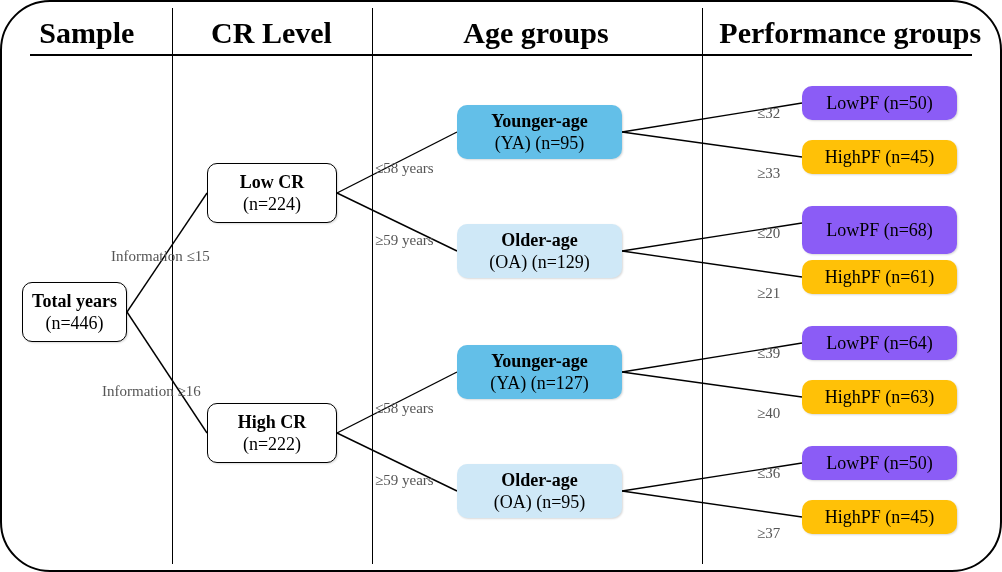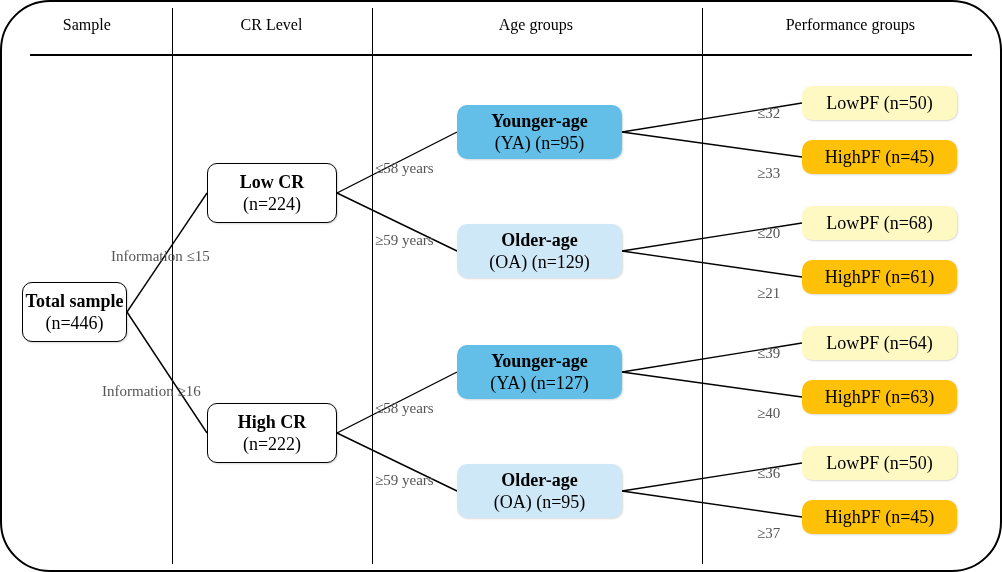--- a/index.html
+++ b/index.html
@@ -10,22 +10,22 @@
     border-radius:50px;
     position:relative;
     padding:0;
   }
   .headers{
     position:absolute;
     top:14px;left:0;right:0;
     display:flex;
   }
   .headers div{
-    font-weight:normal;
-    font-size:16px;
+    font-weight:bold;
+    font-size:30px;
     text-align:center;
   }
   .hsample{width:170px;}
   .hcr{width:200px;}
   .hage{width:330px;}
   .hperf{width:300px;}
   .hline{
     position:absolute;
     top:52px;left:28px;right:28px;
     border-top:2px solid #000;
@@ -45,21 +45,21 @@
     flex-direction:column;
     justify-content:center;
     align-items:center;
     font-size:18px;
     box-shadow:1px 1px 2px rgba(0,0,0,0.15);
   }
   .white{background:#fff;border:1.5px solid #000;}
   .blue-strong{background:#63bfe8;border:none;}
   .blue-light{background:#cfe8f7;border:none;}
   .gold-strong{background:#ffc107;border:none;}
-  .gold-light{background:#fef9c3;border:none;}
+  .gold-light{background:#8b5cf6;border:none;}
   .edge-label{
     position:absolute;
     font-size:15px;
     color:#555;
     font-family:"Times New Roman",serif;
     margin-top:16px;
   }
   svg.edges{position:absolute;top:0;left:0;width:1002px;height:572px;pointer-events:none;}
   .title{font-weight:bold;text-align:right;}
 </style>
@@ -100,21 +100,21 @@
 
       <line x1="620" y1="370" x2="800" y2="341"></line>
       <line x1="620" y1="370" x2="800" y2="395"></line>
 
       <line x1="620" y1="489" x2="800" y2="461"></line>
       <line x1="620" y1="489" x2="800" y2="515"></line>
     </g>
   </svg>
 
   <div class="node white" style="left:20px;top:280px;width:105px;height:60px">
-    <span class="title">Total sample</span>
+    <span class="title">Total years</span>
     <span>(n=446)</span>
   </div>
 
   <div class="node white" style="left:205px;top:161px;width:130px;height:60px">
     <span class="title">Low CR</span>
     <span>(n=224)</span>
   </div>
   <div class="node white" style="left:205px;top:401px;width:130px;height:60px">
     <span class="title">High CR</span>
     <span>(n=222)</span>
@@ -147,21 +147,21 @@
 
   <div class="node gold-light" style="left:800px;top:84px;width:155px;height:34px">
     <span>LowPF (n=50)</span>
   </div>
   <div class="node gold-strong" style="left:800px;top:138px;width:155px;height:34px">
     <span>HighPF (n=45)</span>
   </div>
   <span class="edge-label" style="left:755px;top:87px">≤32</span>
   <span class="edge-label" style="left:755px;top:147px">≥33</span>
 
-  <div class="node gold-light" style="left:800px;top:204px;width:155px;height:34px">
+  <div class="node gold-light" style="left:800px;top:204px;width:155px;height:48px">
     <span>LowPF (n=68)</span>
   </div>
   <div class="node gold-strong" style="left:800px;top:258px;width:155px;height:34px">
     <span>HighPF (n=61)</span>
   </div>
   <span class="edge-label" style="left:755px;top:207px">≤20</span>
   <span class="edge-label" style="left:755px;top:267px">≥21</span>
 
   <div class="node gold-light" style="left:800px;top:324px;width:155px;height:34px">
     <span>LowPF (n=64)</span>

